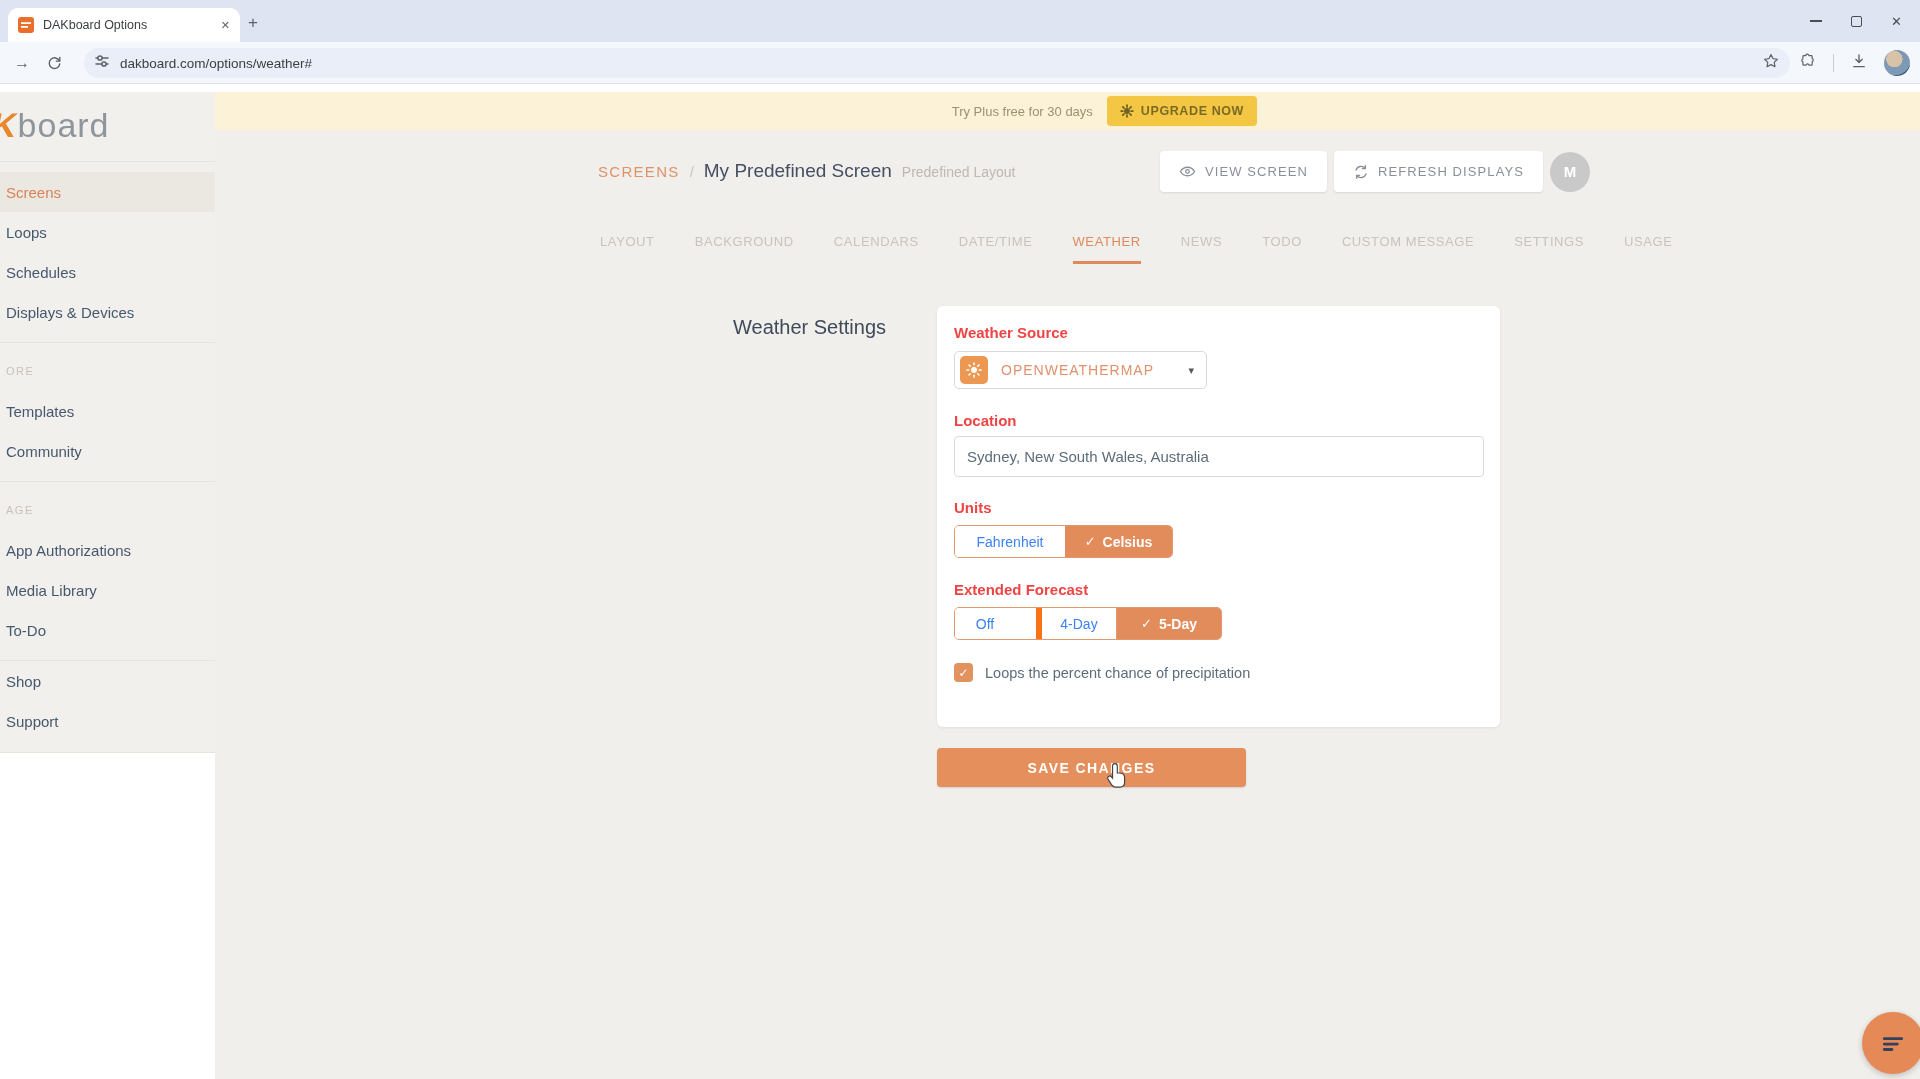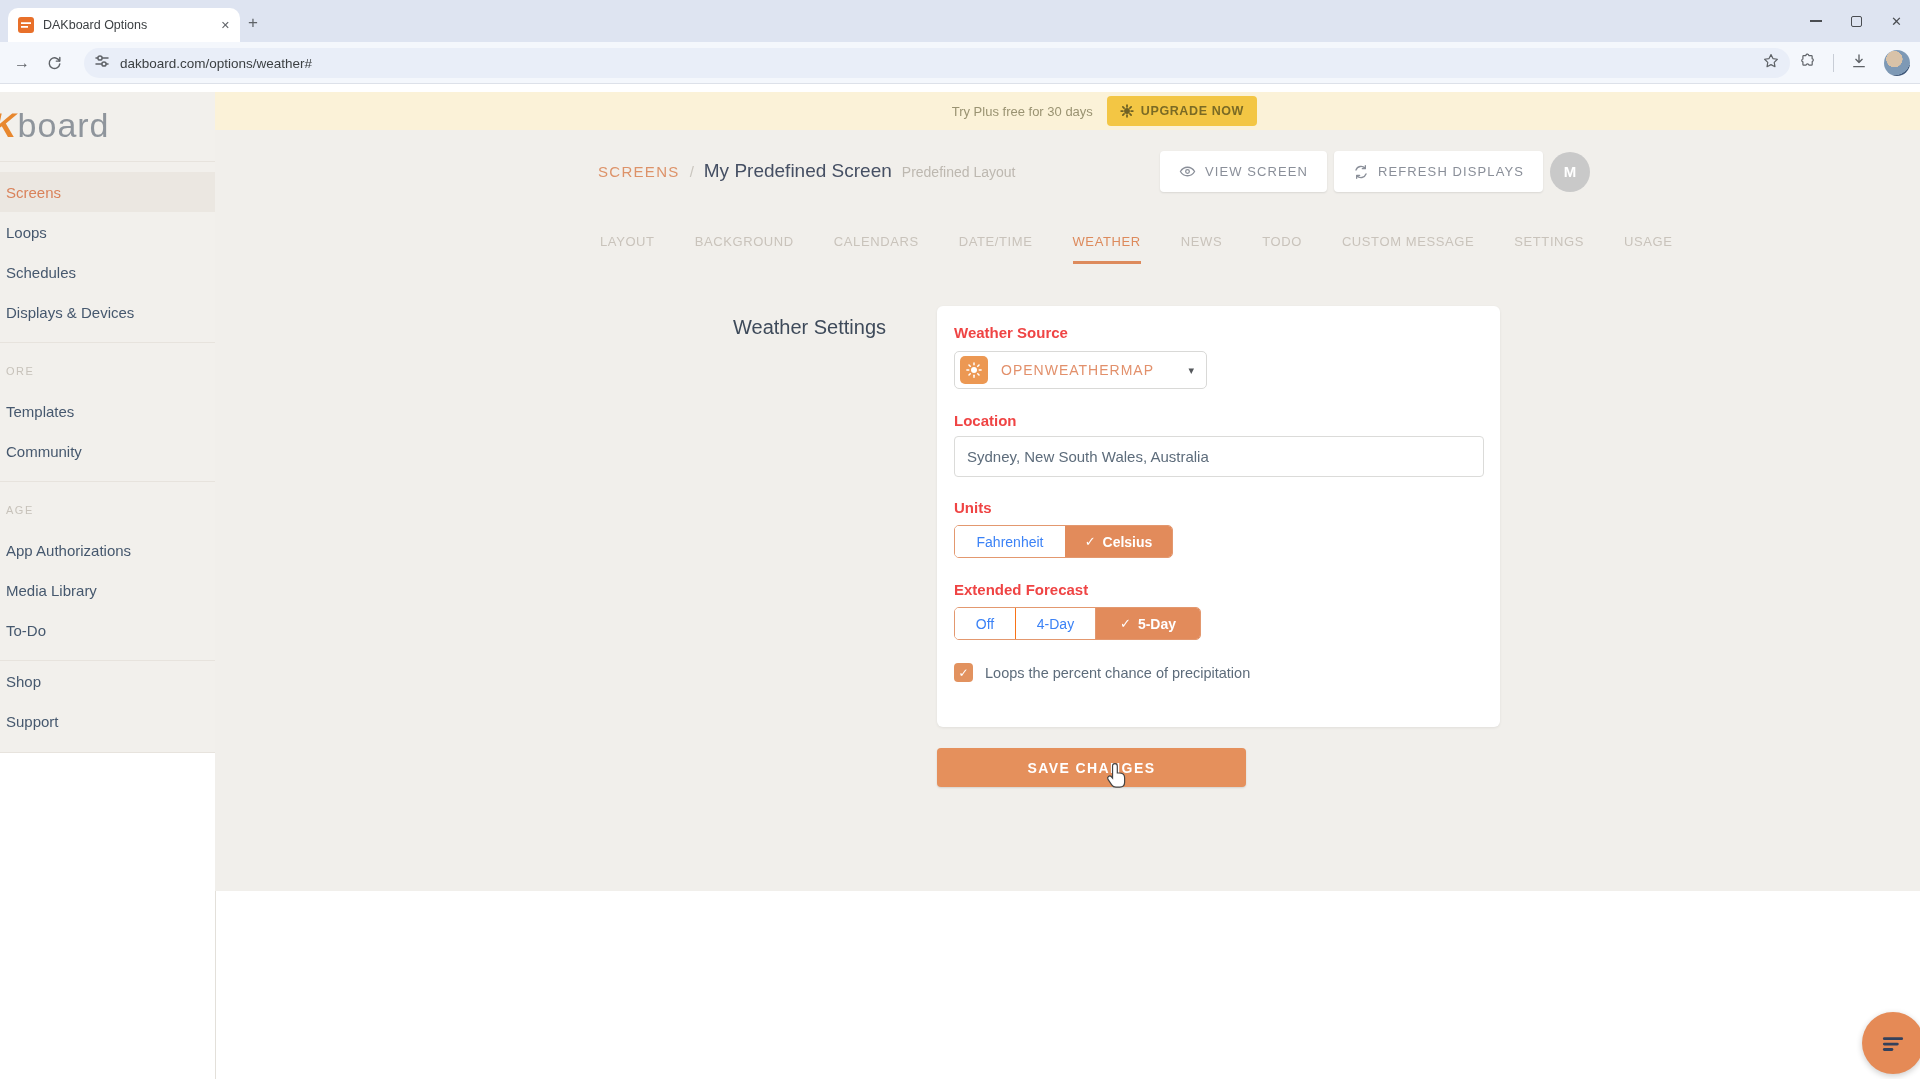--- a/index.html
+++ b/index.html
@@ -38,21 +38,21 @@
   .logo-wrap { height:70px; padding-top:14px; border-bottom:1px solid #E7E3DD; overflow:hidden; }
   .logo { font-size:34px; margin-left:-8px; white-space:nowrap; color:#8F959C; letter-spacing:1px; }
   .logo-k { display:inline-block; transform:skewX(-12deg); font-weight:800; color:#E8872E; }
   .nav-group { padding-top:10px; }
   .nav-group.bordered { border-top:1px solid #E7E3DD; margin-top:10px; padding-top:0; }
   .nav-head { height:48px; padding:22px 0 0 6px; font-size:11px; letter-spacing:1.5px; color:#C7C2BA; }
   .nav-item { height:40px; display:flex; align-items:center; padding-left:6px; font-size:15px; color:#46586E; cursor:pointer; }
   .nav-item.active { background:#EBE7E1; color:#D9825A; }
   .nav-tail { padding:8px 0 11px 0; }
 
-  .main { position:absolute; left:215px; top:0; width:1705px; height:799px; background:#F1EFEB; }
+  .main { position:absolute; left:215px; top:0; width:1705px; height:987px; background:#F1EFEB; }
 
   
   .banner { position:absolute; left:0; top:0; width:1705px; height:38px; background:#FBF2D8; }
   .banner-inner { position:absolute; right:663px; top:0; height:38px; display:flex; align-items:center; gap:14px; }
   .banner-msg { font-size:13px; color:#9A9372; }
   .upgrade-btn { height:30px; background:#F3C644; border:none; border-radius:4px; padding:0 13px;
     display:flex; align-items:center; gap:7px; font-size:12.5px; font-weight:bold; letter-spacing:.6px;
     color:#7A6A25; cursor:pointer; font-family:inherit; }
 
   
@@ -85,21 +85,21 @@
     align-items:center; justify-content:center; }
   .src-text { flex:1; text-align:left; font-size:14px; letter-spacing:1px; color:#E2906B; }
   .src-caret { font-size:11px; color:#55585C; }
   .loc-input { position:absolute; left:17px; top:130px; width:530px; height:41px; border:1px solid #DBDBD9;
     border-radius:4px; padding:0 12px; font-size:15px; color:#5D6C7B; font-family:inherit; background:#fff; }
   .seg { position:absolute; left:17px; display:flex; height:33px; border:1px solid #E3986F; border-radius:5px; overflow:hidden; }
   .seg-opt { display:flex; align-items:center; justify-content:center; gap:7px; font-size:14px;
     color:#3b82f6; background:#fff; cursor:pointer; }
   .seg-opt.sel { background:#E28B5B; color:#fff; font-weight:bold; }
   .seg-opt .chk { font-size:13px; }
-  .seg-mid { border-left:1px solid #f97316; border-right:1px solid #E3986F; }
+  .seg-mid { border-left:6px solid #f97316; border-right:1px solid #E3986F;margin-left:21px; }
   .check-row { position:absolute; left:17px; top:357px; display:flex; align-items:center; gap:12px; }
   .checkbox { width:19px; height:19px; background:#E2925F; border-radius:4px; display:flex;
     align-items:center; justify-content:center; color:#fff; font-size:12px; font-weight:bold; cursor:pointer; }
   .check-label { font-size:14.5px; color:#5D6C7B; }
   .save-btn { position:absolute; left:722px; top:656px; width:309px; height:39px; background:#E5905C;
     border:none; border-radius:4px; color:#fff; font-size:14px; letter-spacing:1.4px; font-weight:bold;
     cursor:pointer; box-shadow:0 1px 2px rgba(0,0,0,.12); font-family:inherit; }
   .cursor { position:absolute; left:888px; top:670px; pointer-events:none; }
 
   .chat-fab { position:absolute; left:1862px; top:1012px; width:62px; height:62px; border-radius:50%;

